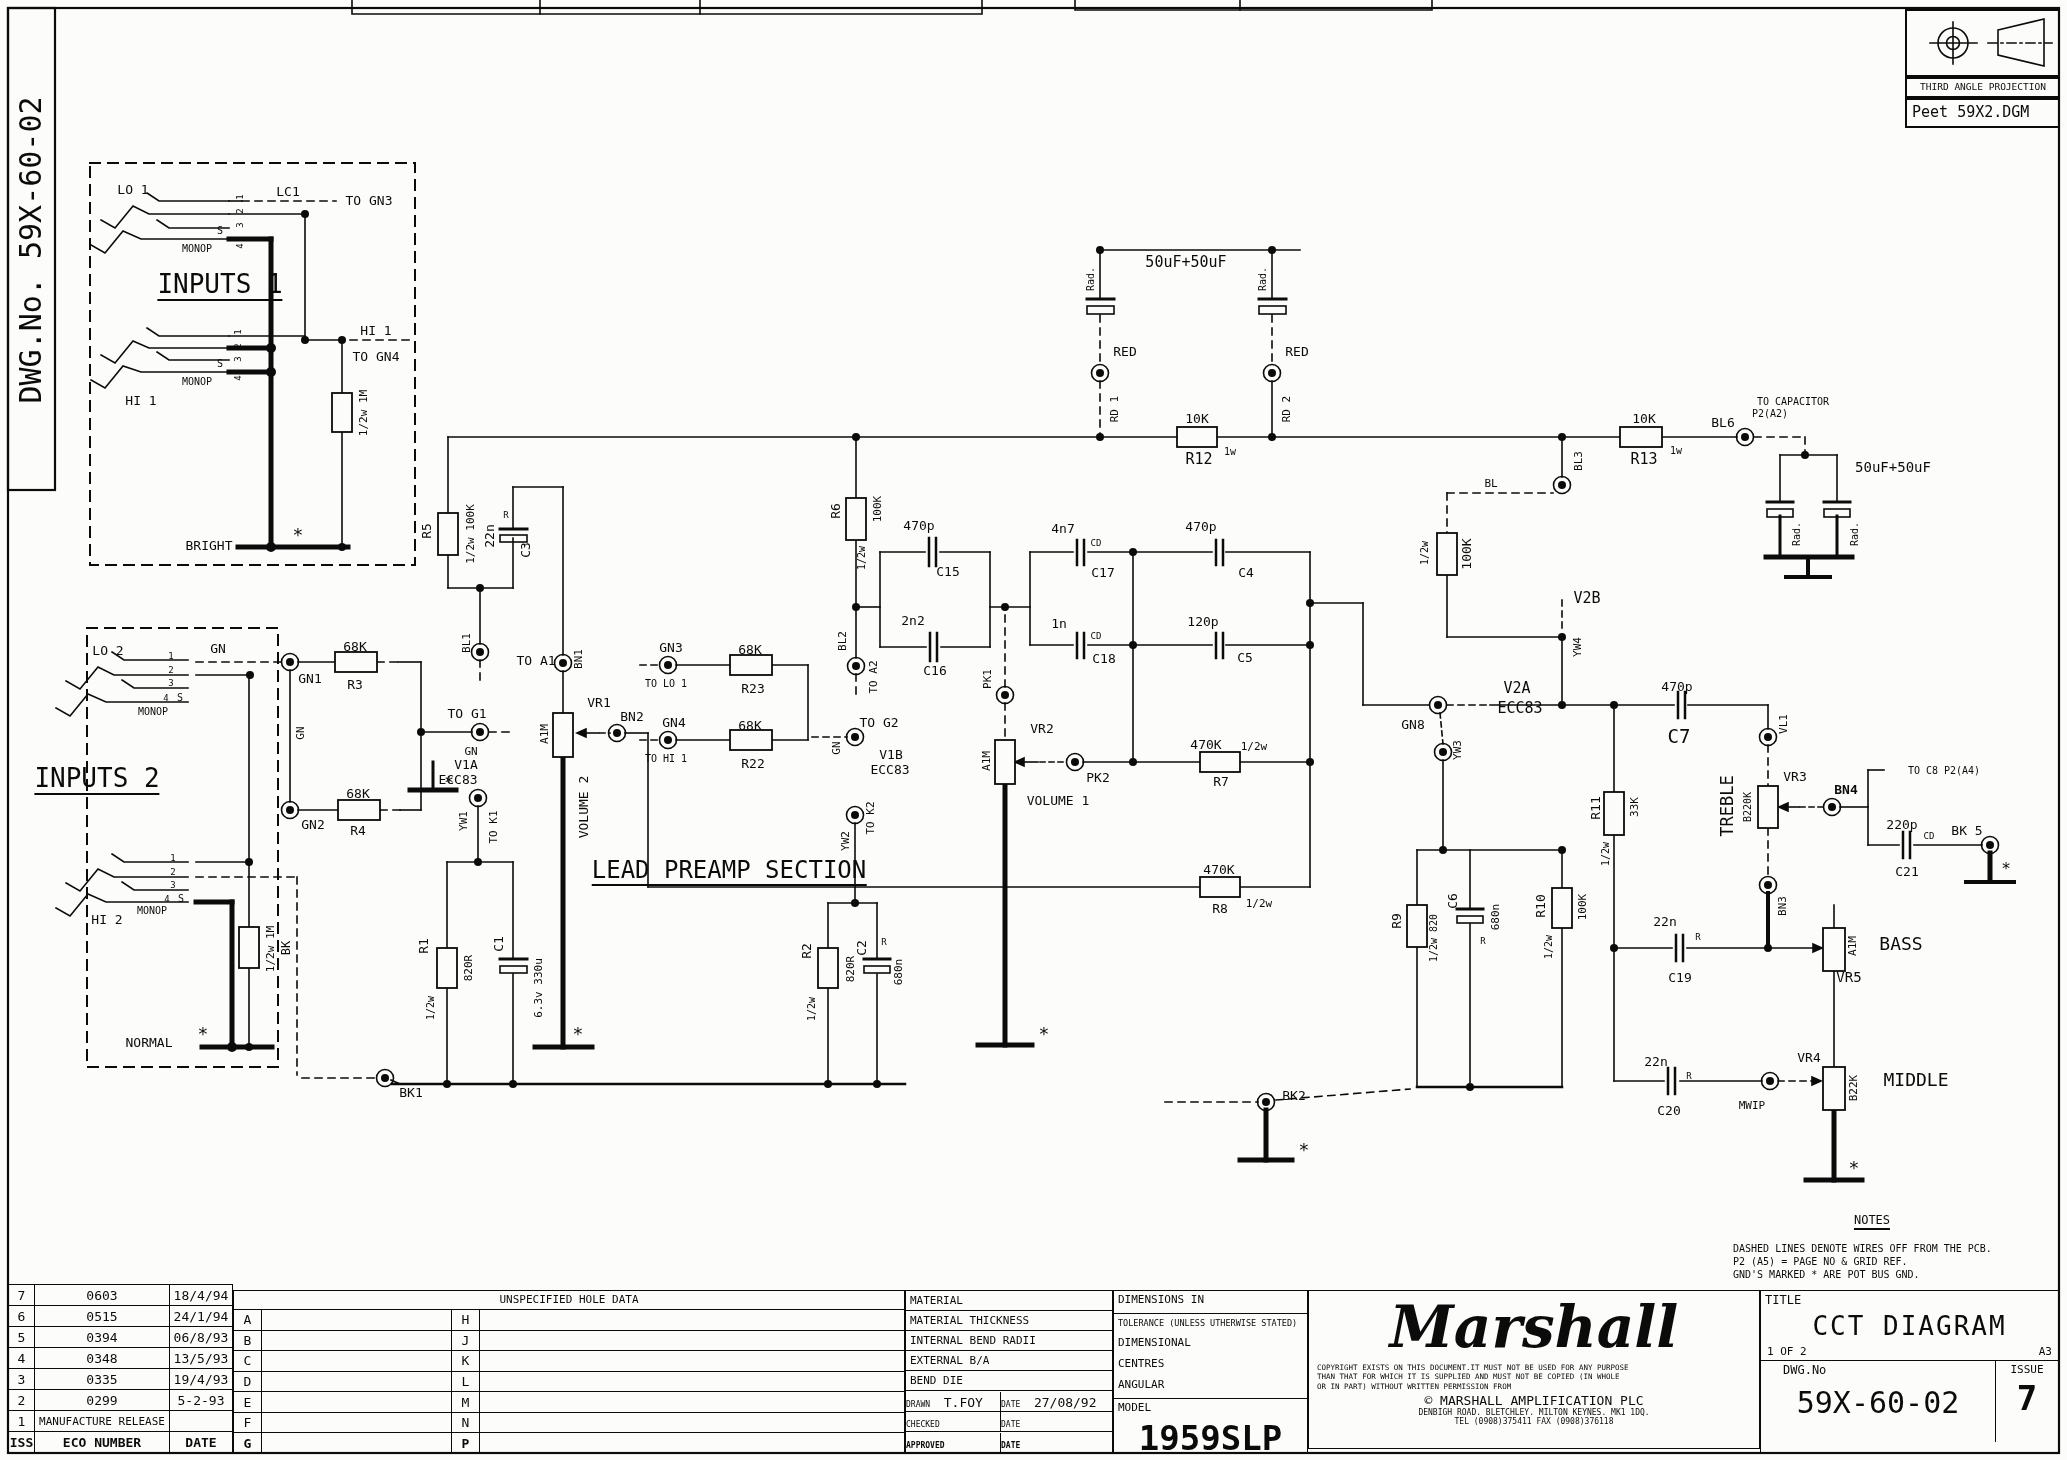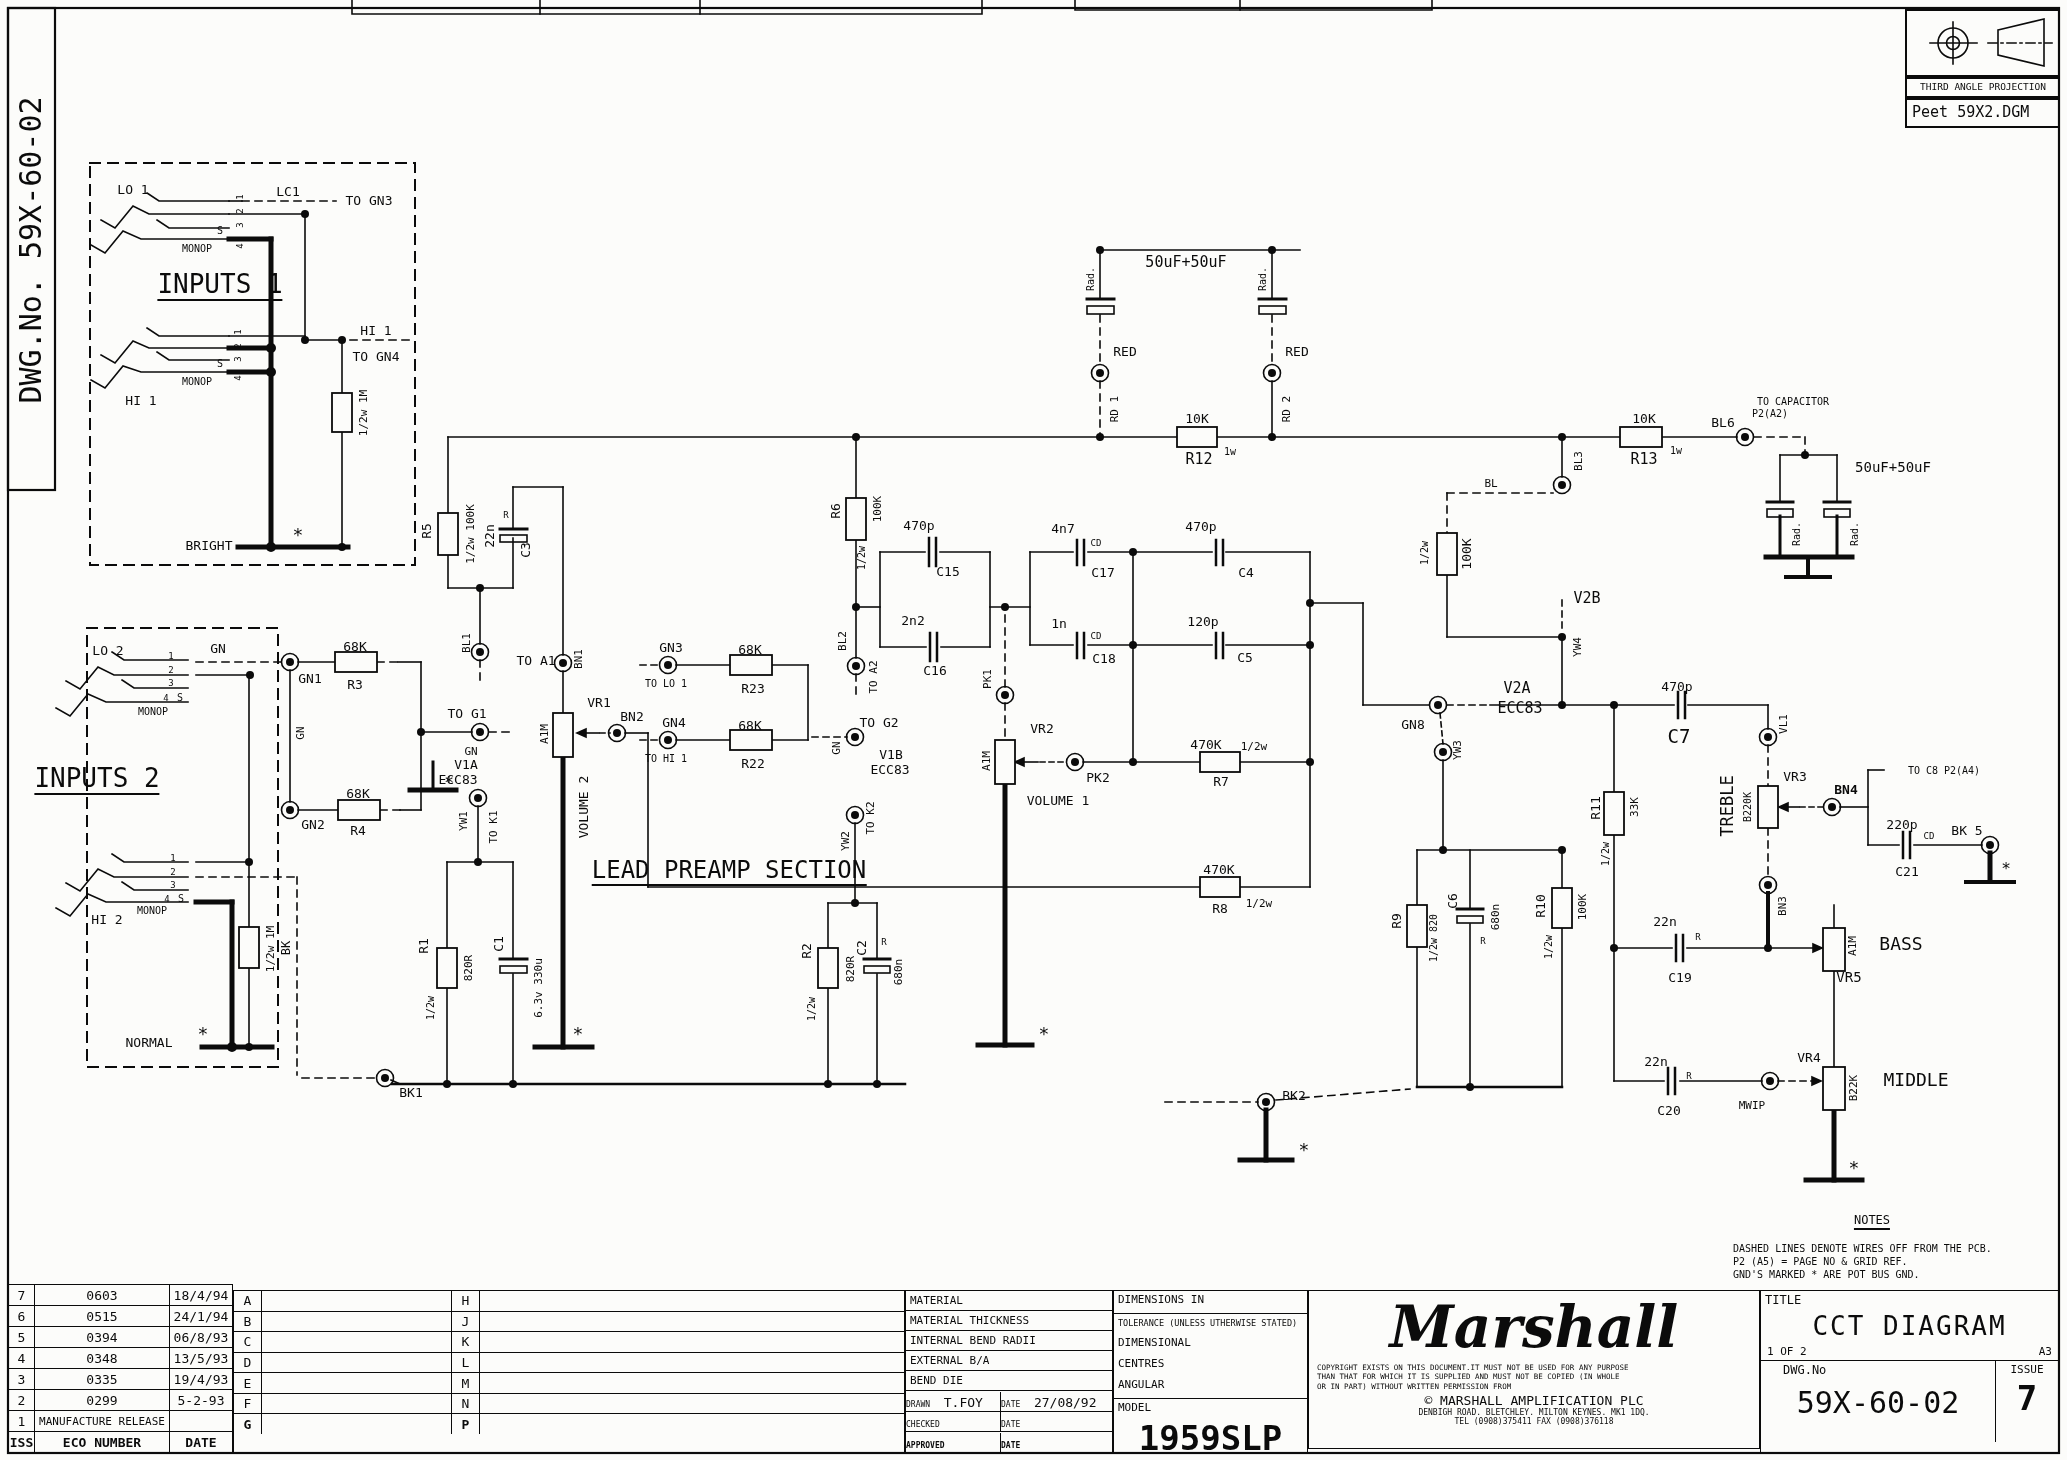--- a/index.html
+++ b/index.html
@@ -674,20 +674,21 @@
         <div class="rcell" style="flex: 1 1 0%;"></div>
       </div>
       <div class="row">
         <div class="rcell cell" style="width: 26px;">ISS</div>
         <div class="rcell cell" style="width: 135px;">ECO NUMBER</div>
         <div class="rcell" style="flex: 1 1 0%;">DATE</div>
       </div>
     </div>
 
 <div class="panel" style="left:233px;top:1290px;width:672px;height:163px;">
+  <div style="height:18px;border-bottom:1.4px solid #0b0b0b;text-align:center;font-size:11px;line-height:18px;">UNSPECIFIED HOLE DATA</div>
   <div id="hole" style="height: 143px; display: flex; flex-direction: column;">
         <div class="row" style="flex: 1 1 0%;">
           <div class="rcell cell" style="width: 28px;">A</div>
           <div class="rcell cell" style="width: 190px;"></div>
           <div class="rcell cell" style="width: 28px;">H</div>
           <div class="rcell" style="flex: 1 1 0%;"></div>
         </div>
         <div class="row" style="flex: 1 1 0%;">
           <div class="rcell cell" style="width: 28px;">B</div>
           <div class="rcell cell" style="width: 190px;"></div>

